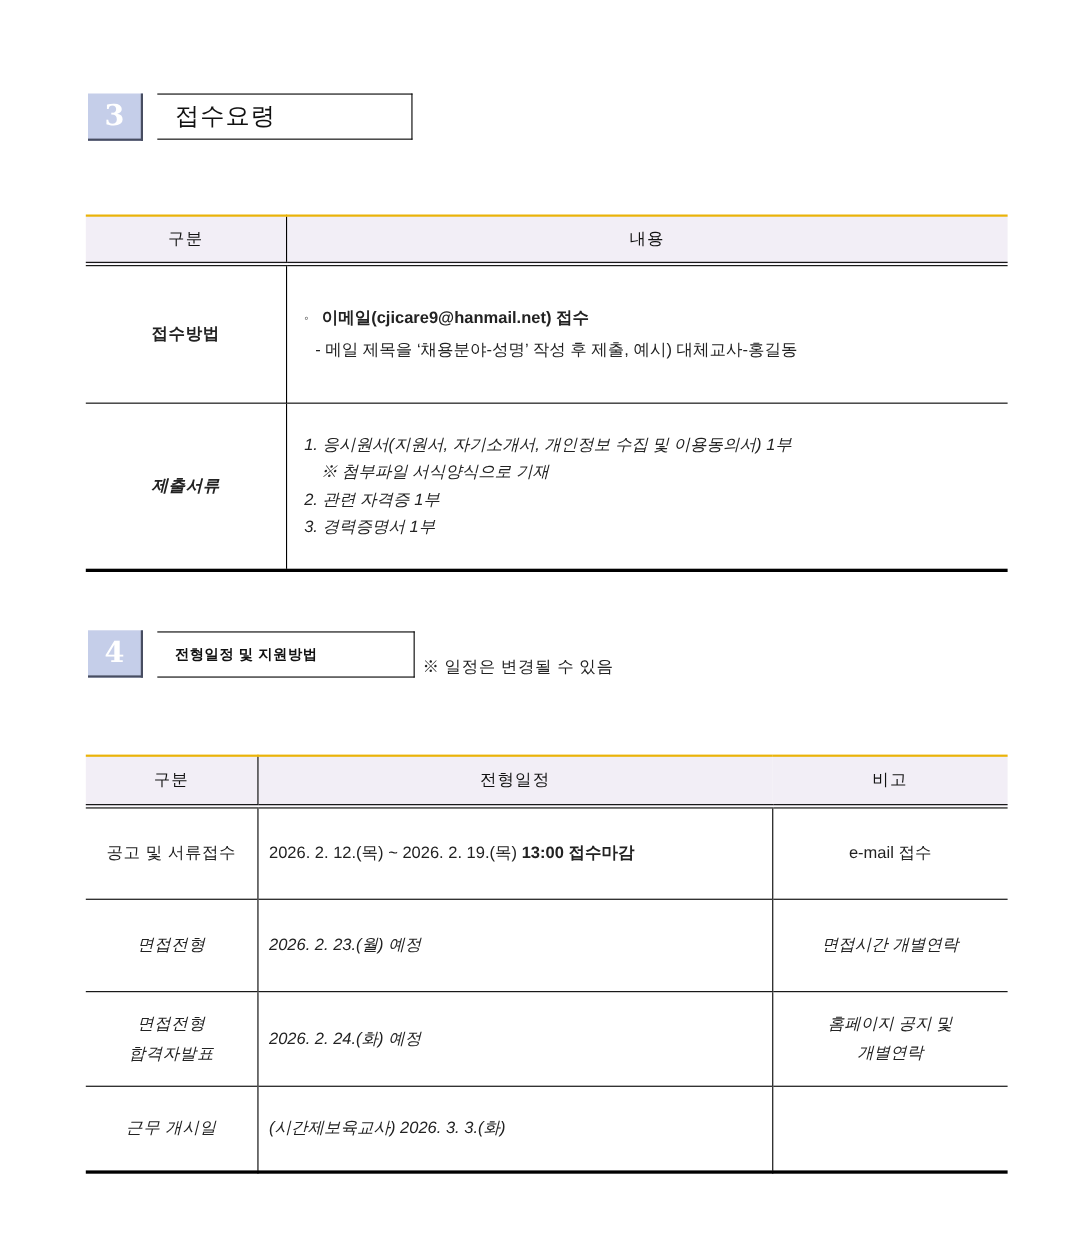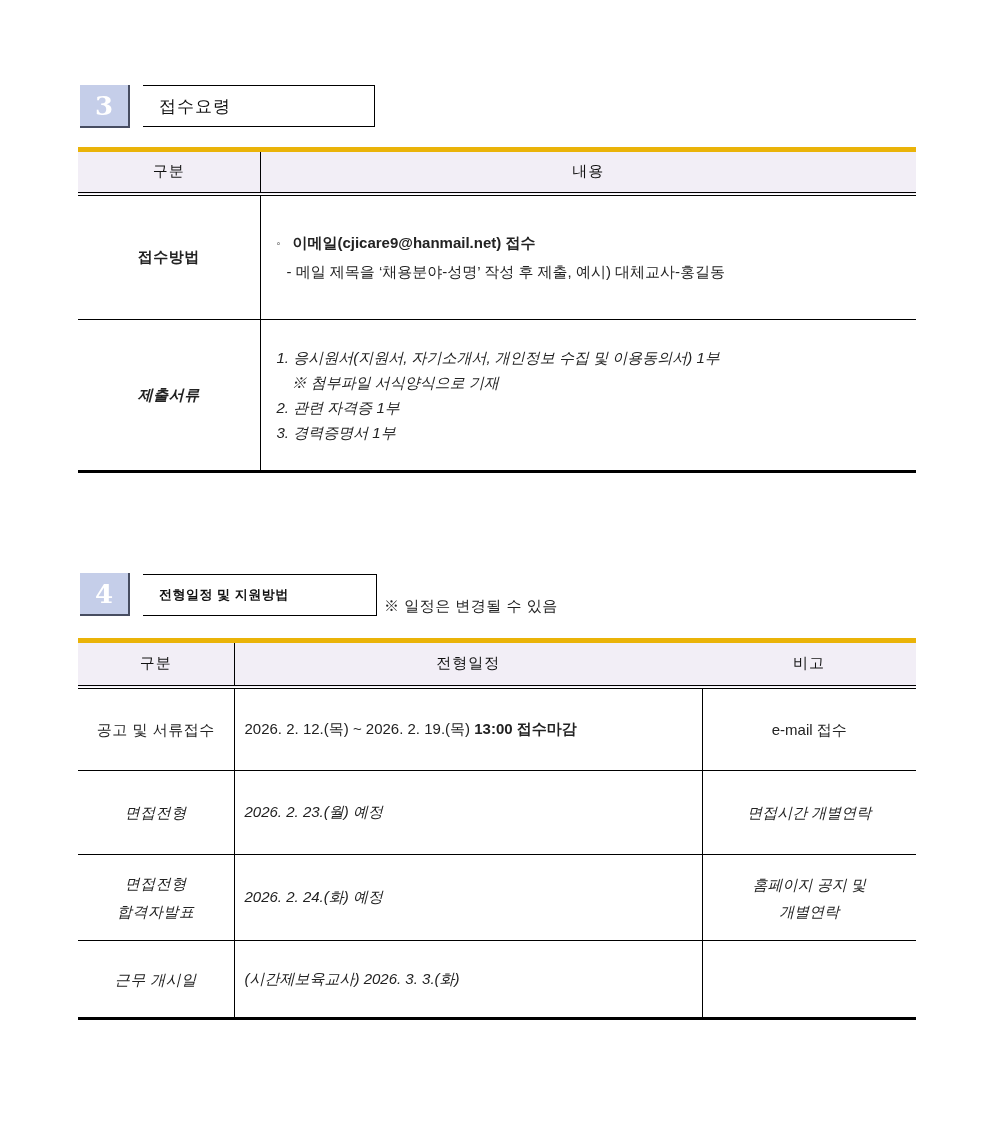--- a/index.html
+++ b/index.html
@@ -16,29 +16,29 @@
     display:flex; align-items:center; justify-content:center;
   }
   #sec3-num { left:80px; top:85px; }
   #sec4-num { left:80px; top:573px; }
   
   .title-box {
     position:absolute; height:42px; box-sizing:border-box;
     border-top:1px solid #000; border-right:1px solid #000; border-bottom:1px solid #000;
     display:flex; align-items:center; padding-left:16px; color:#111;
   }
-  #sec3-title { left:143px; top:85px;  width:232px; font-size:17px; letter-spacing:1px; }
+  #sec3-title { left:143px; top:85px;  width:232px; font-size:22px; letter-spacing:1px; }
   #sec4-title { left:143px; top:574px; width:234px; font-size:13px; font-weight:bold; letter-spacing:0.5px; }
   #sec4-note  { position:absolute; left:384px; top:597px; font-size:15px; color:#222; letter-spacing:0.5px; }
 
   
   .doc-table {
     position:absolute; border-collapse:collapse; table-layout:fixed;
     font-size:15px; color:#222;
-    border-top:5px solid #eab308; border-bottom:3px solid #000;
+    border-top:2px solid #eab308; border-bottom:3px solid #000;margin-top:48px;
   }
   .doc-table thead th {
     background:#f2eef6; border-bottom:4px double #000;
     font-weight:normal; text-align:center; color:#111; letter-spacing:1px;
   }
   .doc-table tbody tr + tr th, .doc-table tbody tr + tr td { border-top:1px solid #000;font-style:italic; }
 
   #table1 { left:78px; top:147px; width:838px; }
   #table1 thead tr { height:44px; }
   #table1 th:first-child, #table1 td:first-child { border-right:1px solid #000; }

